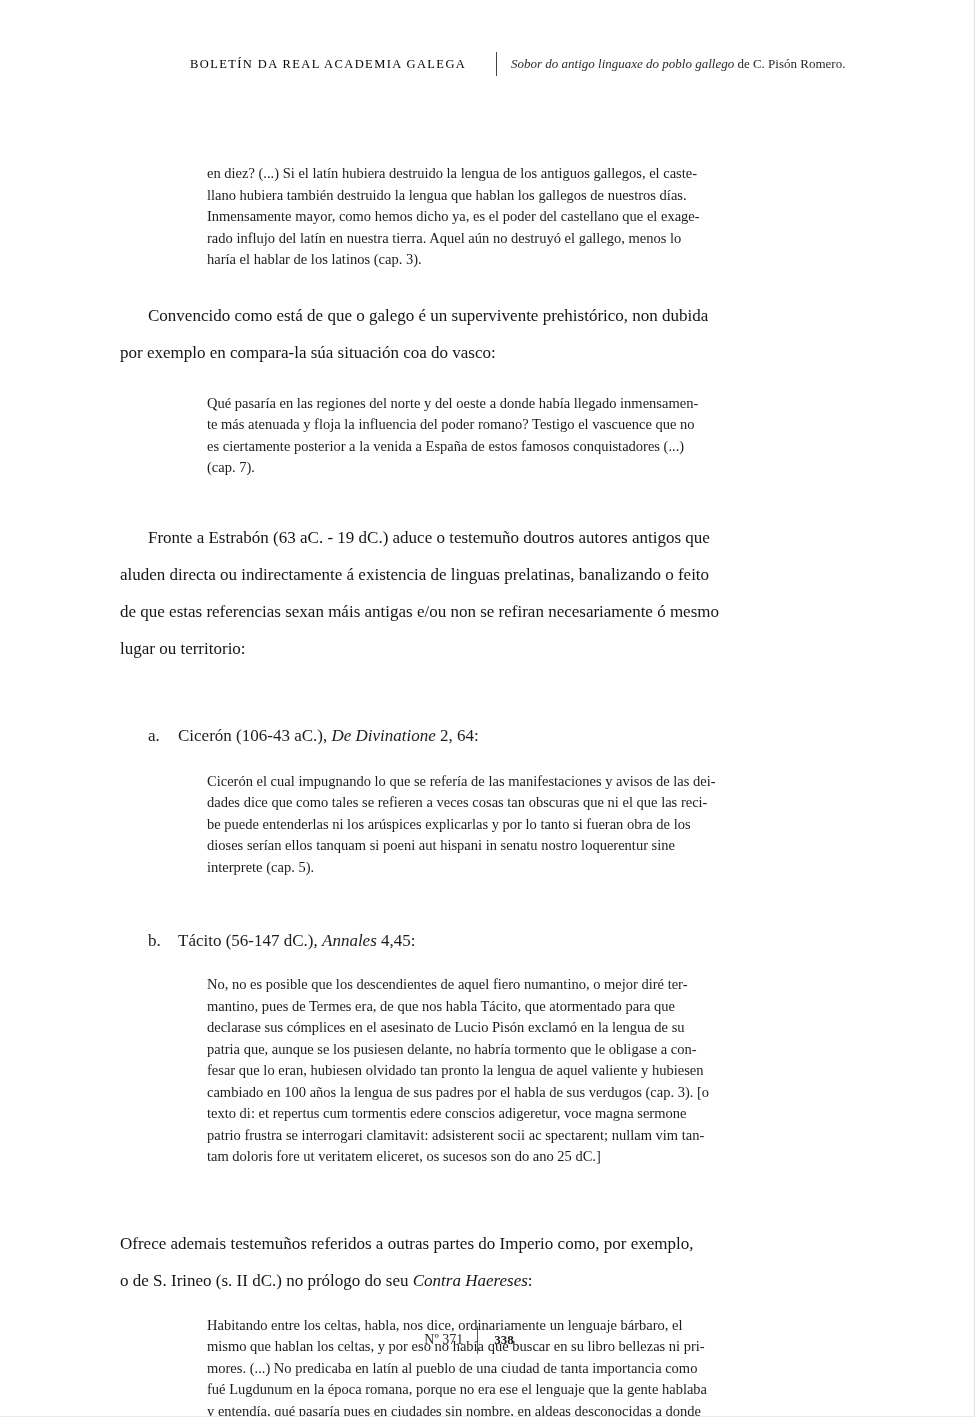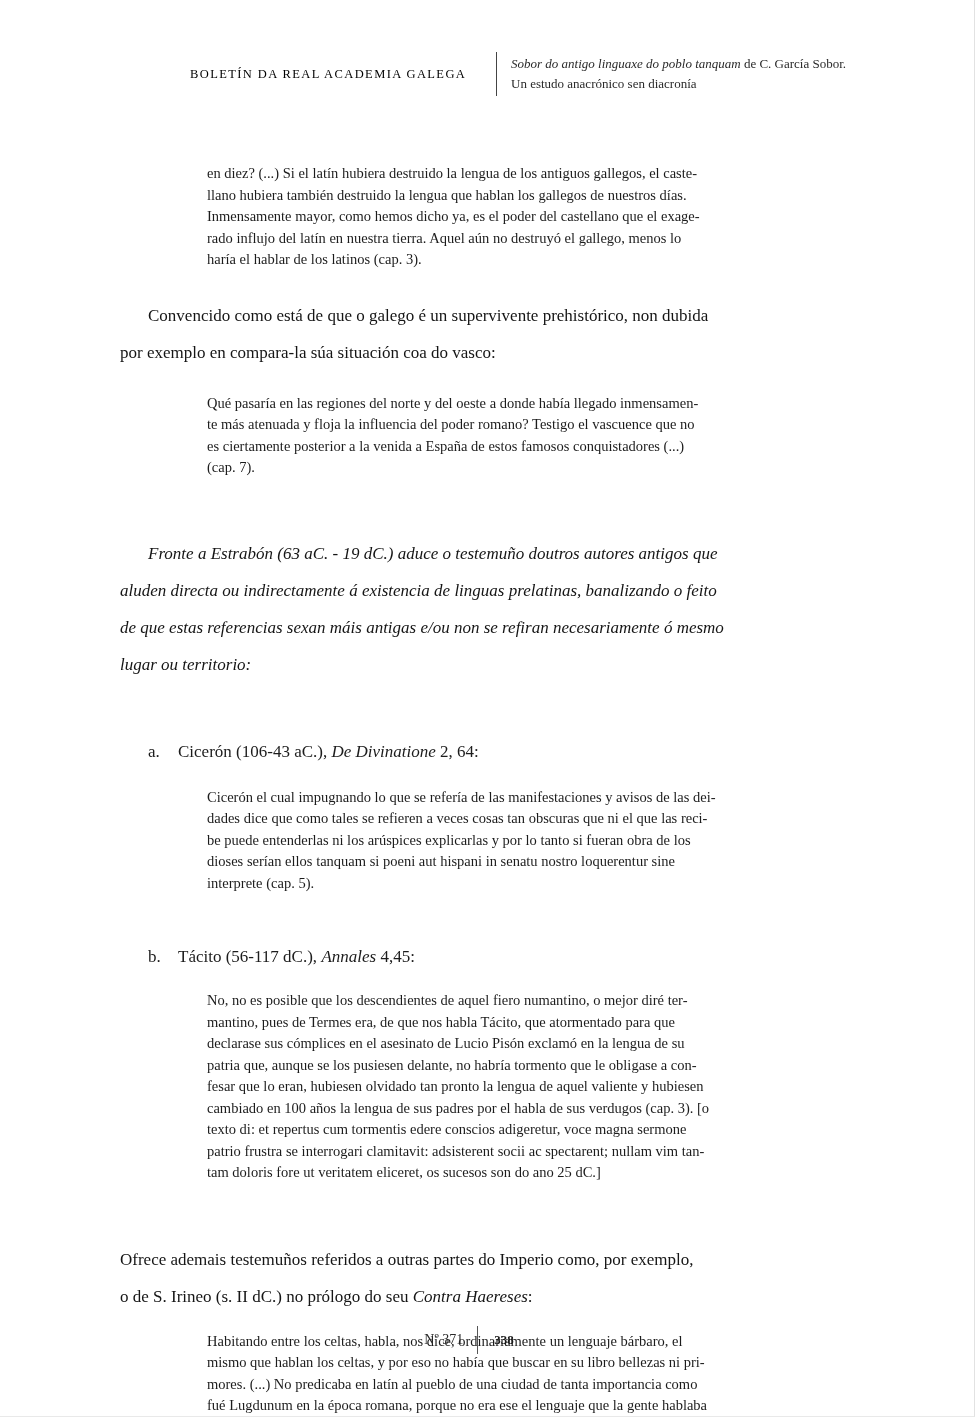--- a/index.html
+++ b/index.html
@@ -73,21 +73,21 @@
     padding-left: 28px;
     white-space: pre-line;
   }
   .item-label {
     display: inline-block;
     width: 30px;
   }
   .q1 { margin-top: 0; }
   .p1 { margin-top: 26px; }
   .q2 { margin-top: 22px; }
-  .p2 { margin-top: 56px; font-style: italic; }
+  .p2 { margin-top: 40px; }
   .ia { margin-top: 22px; }
   .q3 { margin-top: 20px; }
   .ib { margin-top: 16px; }
   .q4 { margin-top: 18px; }
   .p3 { margin-top: 20px; }
   .q5 { margin-top: 16px; }
 
   
   .footer {
     position: absolute;
@@ -118,23 +118,22 @@
 </style>
 </head>
 <body>
 
 <div class="page">
 
   <header class="header">
     <div class="header-left">BOLETÍN DA REAL ACADEMIA GALEGA</div>
     <div class="header-right">
       <div class="header-line1">
-        <span class="italic">Sobor do antigo linguaxe do poblo tanquam</span><span> de C. García Sobor.</span>
+        <span class="italic">Sobor do antigo linguaxe do poblo gallego</span><span> de C. Pisón Romero.</span>
       </div>
-      <div class="header-line2">Un estudo anacrónico sen diacronía</div>
     </div>
   </header>
 
   <main class="body-main">
 
     <blockquote class="quote q1">en diez? (...) Si el latín hubiera destruido la lengua de los antiguos gallegos, el caste-
 llano hubiera también destruido la lengua que hablan los gallegos de nuestros días.
 Inmensamente mayor, como hemos dicho ya, es el poder del castellano que el exage-
 rado influjo del latín en nuestra tierra. Aquel aún no destruyó el gallego, menos lo
 haría el hablar de los latinos (cap. 3).</blockquote>
@@ -156,21 +155,21 @@
       <span class="item-label">a.</span><span>Cicerón (106-43 aC.), </span><span class="italic">De Divinatione</span><span> 2, 64:</span>
     </div>
 
     <blockquote class="quote q3">Cicerón el cual impugnando lo que se refería de las manifestaciones y avisos de las dei-
 dades dice que como tales se refieren a veces cosas tan obscuras que ni el que las reci-
 be puede entenderlas ni los arúspices explicarlas y por lo tanto si fueran obra de los
 dioses serían ellos tanquam si poeni aut hispani in senatu nostro loquerentur sine
 interprete (cap. 5).</blockquote>
 
     <div class="list-item ib">
-      <span class="item-label">b.</span><span>Tácito (56-117 dC.), </span><span class="italic">Annales</span><span> 4,45:</span>
+      <span class="item-label">b.</span><span>Tácito (56-147 dC.), </span><span class="italic">Annales</span><span> 4,45:</span>
     </div>
 
     <blockquote class="quote q4">No, no es posible que los descendientes de aquel fiero numantino, o mejor diré ter-
 mantino, pues de Termes era, de que nos habla Tácito, que atormentado para que
 declarase sus cómplices en el asesinato de Lucio Pisón exclamó en la lengua de su
 patria que, aunque se los pusiesen delante, no habría tormento que le obligase a con-
 fesar que lo eran, hubiesen olvidado tan pronto la lengua de aquel valiente y hubiesen
 cambiado en 100 años la lengua de sus padres por el habla de sus verdugos (cap. 3). [o
 texto di: et repertus cum tormentis edere conscios adigeretur, voce magna sermone
 patrio frustra se interrogari clamitavit: adsisterent socii ac spectarent; nullam vim tan-

